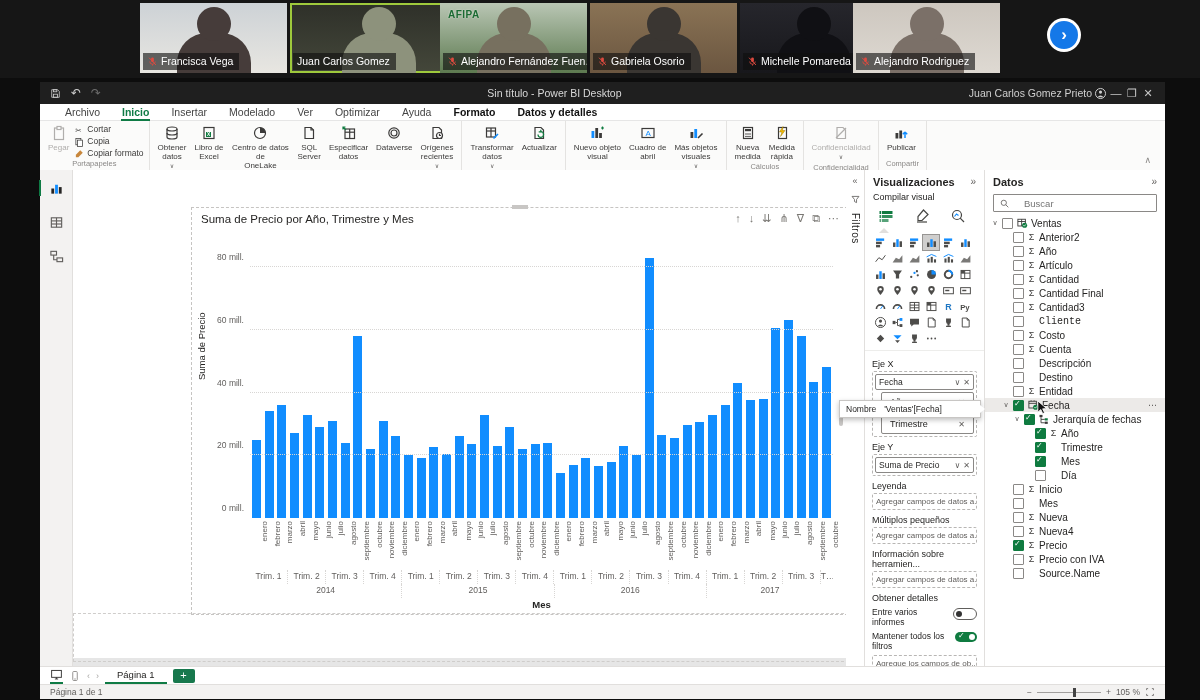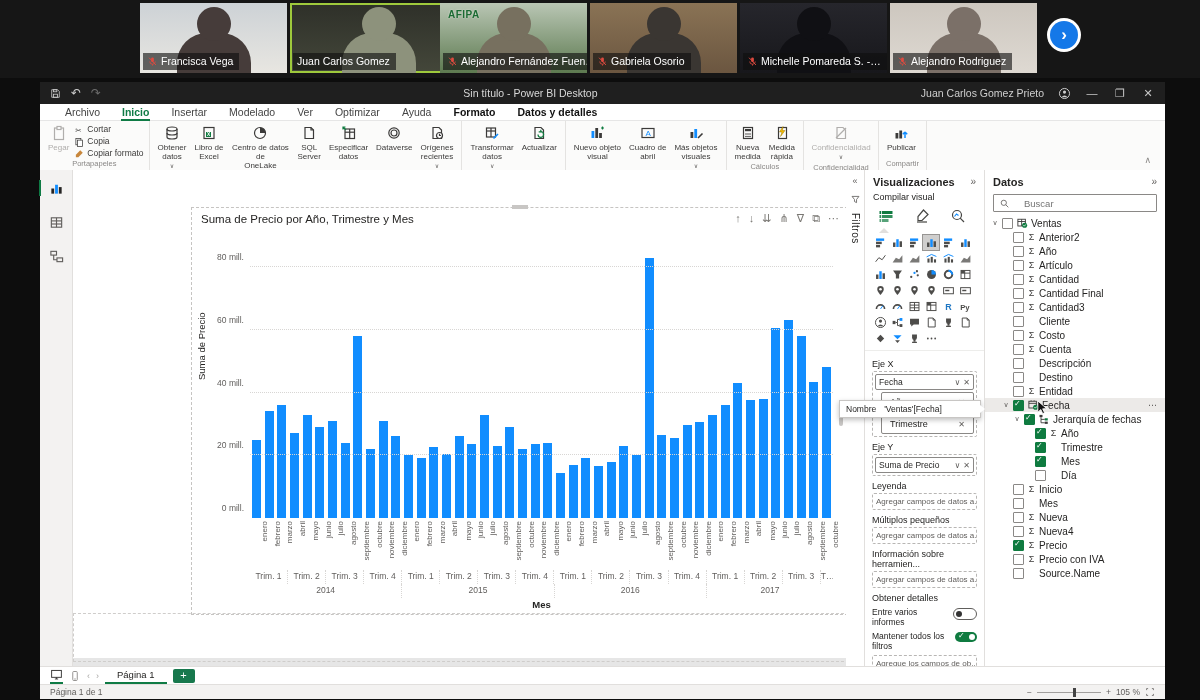--- a/index.html
+++ b/index.html
@@ -15,21 +15,21 @@
   .badge-logo{position:absolute;left:8px;top:6px;color:#1c6b33;font-weight:bold;font-size:10px;letter-spacing:.5px;
     text-shadow:0 0 2px rgba(255,255,255,.6);}
   #next-btn{position:absolute;left:1050px;top:21px;width:28px;height:28px;border-radius:50%;background:#1478e8;
     box-shadow:0 0 0 3px #fff;color:#fff;font-size:17px;font-weight:bold;display:flex;align-items:center;justify-content:center;cursor:pointer;}
   
   #win{position:absolute;left:40px;top:82px;width:1125px;height:616px;background:#fff;}
   #titlebar{position:absolute;left:0;top:0;right:0;height:22px;background:#1f1f1f;color:#cfcfcf;font-size:10.5px;display:flex;align-items:center;}
   #titlebar .qat{display:flex;align-items:center;gap:10px;padding-left:10px;width:90px;}
   #titlebar .qat span{font-size:12px;line-height:12px;}
   #titlebar .tcenter{flex:1;text-align:center;color:#d8d8d8;}
-  #titlebar .tright{display:flex;align-items:flex-start;gap:14px;padding-right:10px;}
+  #titlebar .tright{display:flex;align-items:flex-start;gap:2px;padding-right:10px;}
   #titlebar .winbtn{font-size:11px;color:#c8c8c8;width:14px;text-align:center;}
   #menubar{position:absolute;left:0;top:22px;right:0;height:16px;background:#fff;border-bottom:1px solid #e6e6e6;display:flex;align-items:center;gap:0;padding-left:14px;}
   .menu-tab{font-size:10.5px;color:#444;padding:1px 11px 2px 11px;position:relative;}
   .menu-tab.active{color:#0f7b45;font-weight:bold;}
   .menu-tab.active::after{content:"";position:absolute;left:10px;right:10px;bottom:-1px;height:2px;background:#0f7b45;}
   .menu-tab.emph{color:#111;font-weight:bold;}
   #ribbon{position:absolute;left:0;top:39px;right:0;height:49px;background:#fbfbfa;border-bottom:1px solid #dcdcdc;display:flex;}
   .rgroup{display:flex;flex-direction:column;border-right:1px solid #e4e3e1;padding:2px 5px 0 5px;}
   .ritems{display:flex;flex:1;align-items:flex-start;gap:2px;}
   .rlabel{text-align:center;font-size:7.5px;color:#8a8886;padding:0 2px 2px 2px;}
@@ -194,21 +194,21 @@
           <svg width="11" height="11" viewBox="0 0 16 16">
             <rect x="6" y="2" width="4" height="7" rx="2" fill="#e04a3f"></rect>
             <path d="M4 8 a4 4 0 0 0 8 0" stroke="#e04a3f" fill="none" stroke-width="1.2"></path>
             <line x1="8" y1="12" x2="8" y2="14" stroke="#e04a3f" stroke-width="1.2"></line>
             <line x1="3" y1="2.5" x2="13" y2="13" stroke="#e04a3f" stroke-width="1.4"></line>
           </svg>
         </span>
         <span>Michelle Pomareda S. -…</span>
       </div>
     </div>
-    <div class="tile" style="left: 890px; background: linear-gradient(rgb(205, 199, 191), rgb(222, 217, 210));">
+    <div class="tile" style="left: 853px; background: linear-gradient(rgb(205, 199, 191), rgb(222, 217, 210));">
       <div class="person" style="background: rgb(123, 112, 104);"></div>
       <div class="chip">
         <span>
           <svg width="11" height="11" viewBox="0 0 16 16">
             <rect x="6" y="2" width="4" height="7" rx="2" fill="#e04a3f"></rect>
             <path d="M4 8 a4 4 0 0 0 8 0" stroke="#e04a3f" fill="none" stroke-width="1.2"></path>
             <line x1="8" y1="12" x2="8" y2="14" stroke="#e04a3f" stroke-width="1.2"></line>
             <line x1="3" y1="2.5" x2="13" y2="13" stroke="#e04a3f" stroke-width="1.4"></line>
           </svg>
         </span>
@@ -1296,21 +1296,21 @@
             <span class="cbx"></span>
             <span class="sigma">Σ</span>
             <span>Cantidad Final</span>
           </div>
           <div class="trow" style="padding-left: 17px;">
             <span class="car"></span>
             <span class="cbx"></span>
             <span class="sigma">Σ</span>
             <span>Cantidad3</span>
           </div>
-          <div class="trow" style="padding-left: 17px;">
+          <div class="trow" style="padding-left: 17px; font-family: Liberation Mono, monospace;">
             <span class="car"></span>
             <span class="cbx"></span>
             <span class="sigma"></span>
             <span>Cliente</span>
           </div>
           <div class="trow" style="padding-left: 17px;">
             <span class="car"></span>
             <span class="cbx"></span>
             <span class="sigma">Σ</span>
             <span>Costo</span>

